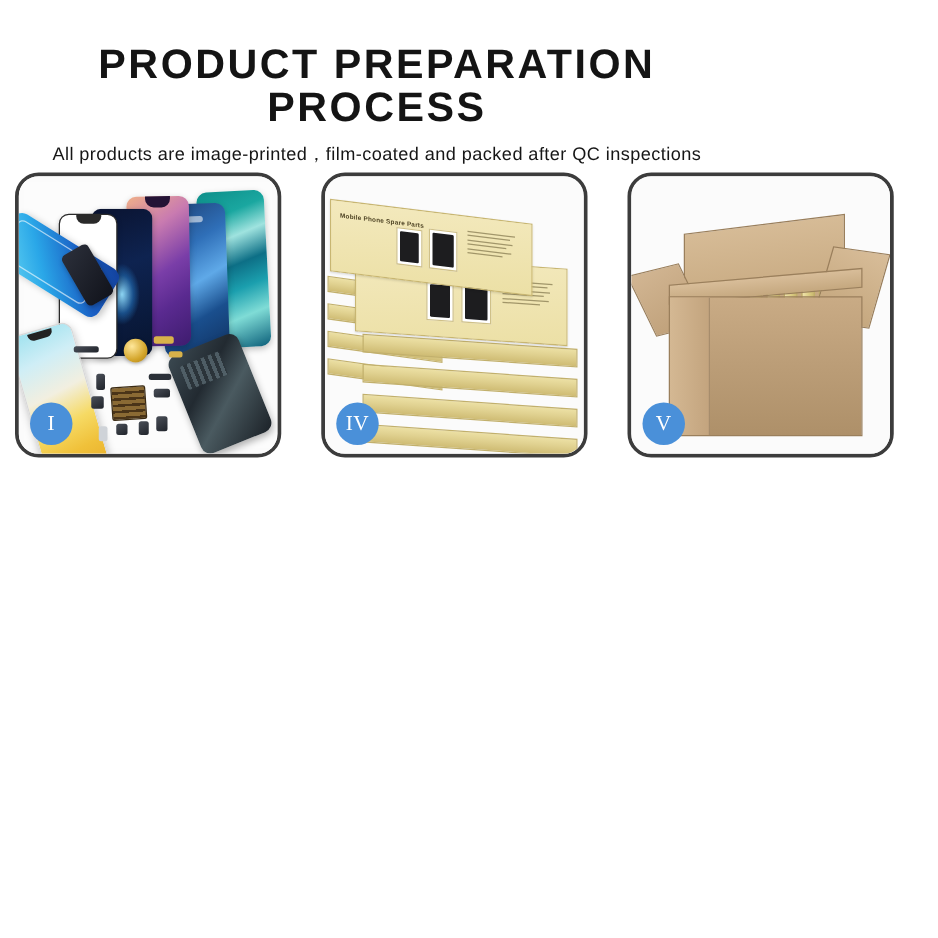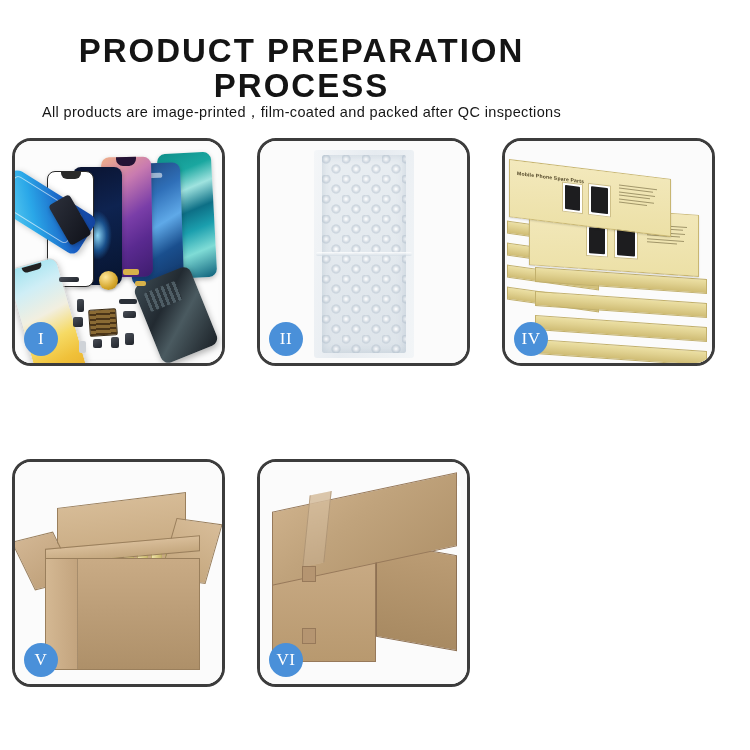--- a/index.html
+++ b/index.html
@@ -15,20 +15,21 @@
   .header { padding-top: 34px; text-align: center; }
   .title {
     font-size: 33px;
     font-weight: 600;
     letter-spacing: 2.0px;
     color: #141414;
     line-height: 1.05;
     font-family: "Liberation Sans", sans-serif;
   }
   .subtitle {
+    margin-top: 11px;
     font-size: 14.5px;
     font-weight: 400;
     letter-spacing: 0.35px;
     color: #161616;
   }
 
   
   .grid {
     position: absolute;
     left: 12px; top: 138px;
@@ -389,29 +390,20 @@
         <div class="dot" style="left:110px;top:192px;width:9px;height:12px;"></div>
         <div class="dot" style="left:108px;top:170px;width:13px;height:7px;"></div>
         <div class="dot" style="left:64px;top:200px;width:7px;height:12px;background:#cfd3d8;"></div>
         <div class="flexcable" style="left:108px;top:128px;width:16px;height:6px;"></div>
         <div class="flexcable" style="left:120px;top:140px;width:11px;height:5px;"></div>
         <div class="flexcable" style="left:104px;top:158px;width:18px;height:5px;background:#2b3038;"></div>
       </div>
       <div class="badge">I</div>
     </div>
 
-    <div class="panel">
-      <div class="stage">
-        <div class="bubblepack">
-          <div class="bubbles"></div>
-          <div class="seam"></div>
-        </div>
-      </div>
-      <div class="badge">II</div>
-    </div>
 
 
     <div class="panel">
       <div class="stage">
         <div class="stack">
 
           <div class="slab" style="left:0px;top:66px;width:92px;height:13px;transform:skewY(8deg);"></div>
           <div class="slab" style="left:0px;top:88px;width:92px;height:13px;transform:skewY(8deg);"></div>
           <div class="slab" style="left:0px;top:110px;width:92px;height:13px;transform:skewY(8deg);"></div>
           <div class="slab" style="left:0px;top:132px;width:92px;height:13px;transform:skewY(8deg);"></div>
@@ -483,29 +475,15 @@
           <div class="flap-right"></div>
           <div class="rim"></div>
           <div class="body">
               <div class="edge"></div>
             </div>
         </div>
       </div>
       <div class="badge">V</div>
     </div>
 
-    <div class="panel">
-      <div class="stage">
-        <div class="sealed">
-          <div class="wrap"></div>
-          <div class="side"></div>
-          <div class="front"></div>
-          <div class="top"></div>
-          <div class="tape"></div>
-          <div class="tab" style="left:36px;top:80px;width:14px;height:16px;"></div>
-          <div class="tab" style="left:36px;bottom:26px;width:14px;height:16px;"></div>
-        </div>
-      </div>
-      <div class="badge">VI</div>
-    </div>
 
   </div>
 </div>
 
 </body></html>

